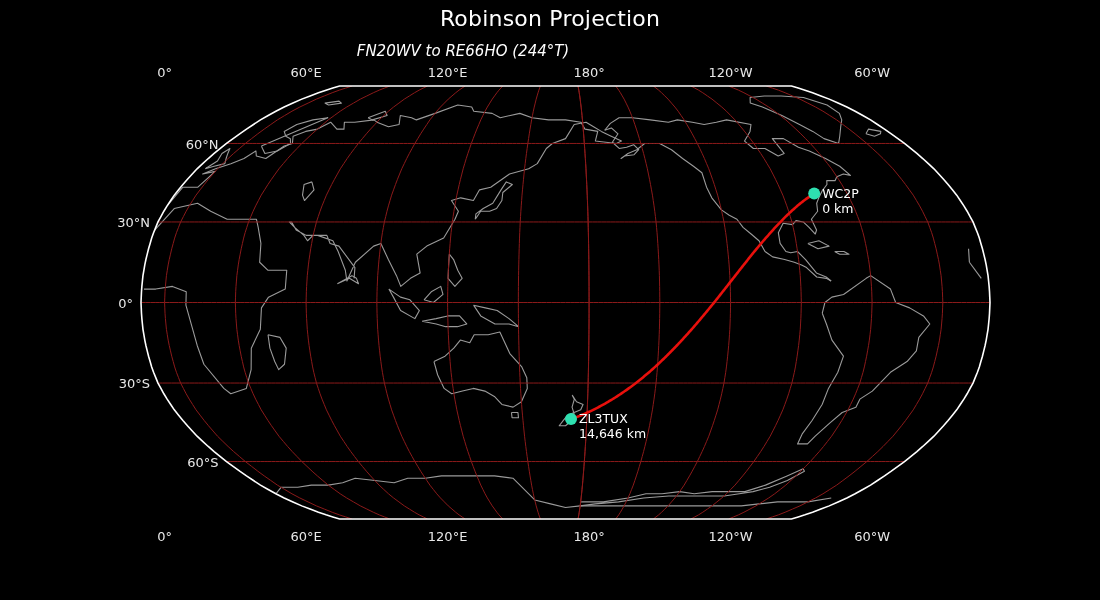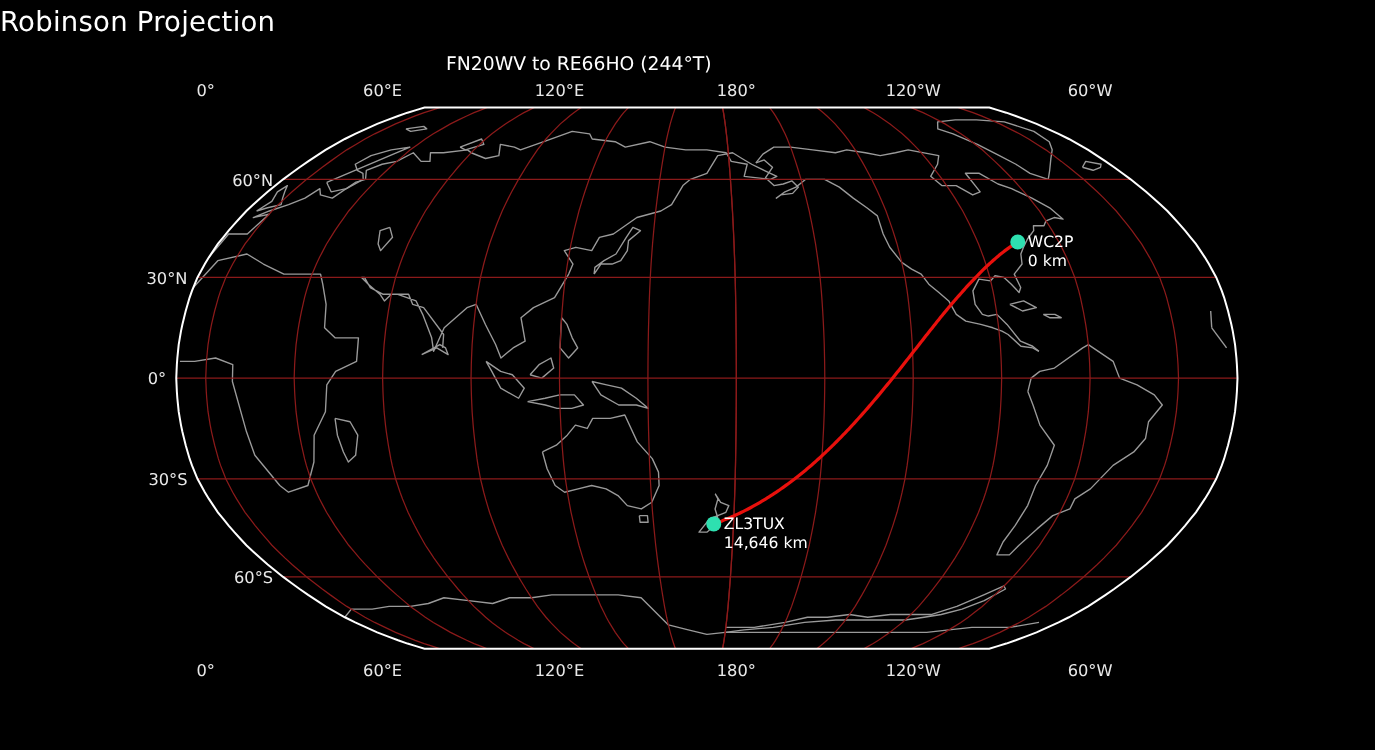--- a/index.html
+++ b/index.html
@@ -17,31 +17,33 @@
   #root {
     position: relative;
     width: 1100px;
     height: 600px;
     background: #000000;
   }
   .title {
     position: absolute;
     left: 0; top: 6px;
     width: 1100px;
+    text-align: center;
     font-size: 22px;
     color: #ffffff;
     letter-spacing: 0.2px;
   }
   .subtitle {
     position: absolute;
     left: 0; top: 42px;
     width: 926px;
     text-align: center;
     font-size: 15px;
     color: #ffffff;
+    font-style: italic;
   }
   svg#mapsvg {
     position: absolute;
     left: 0; top: 0;
     width: 1100px;
     height: 600px;
     display: block;
   }
   .axlabel {
     font-family: "DejaVu Sans", sans-serif;

